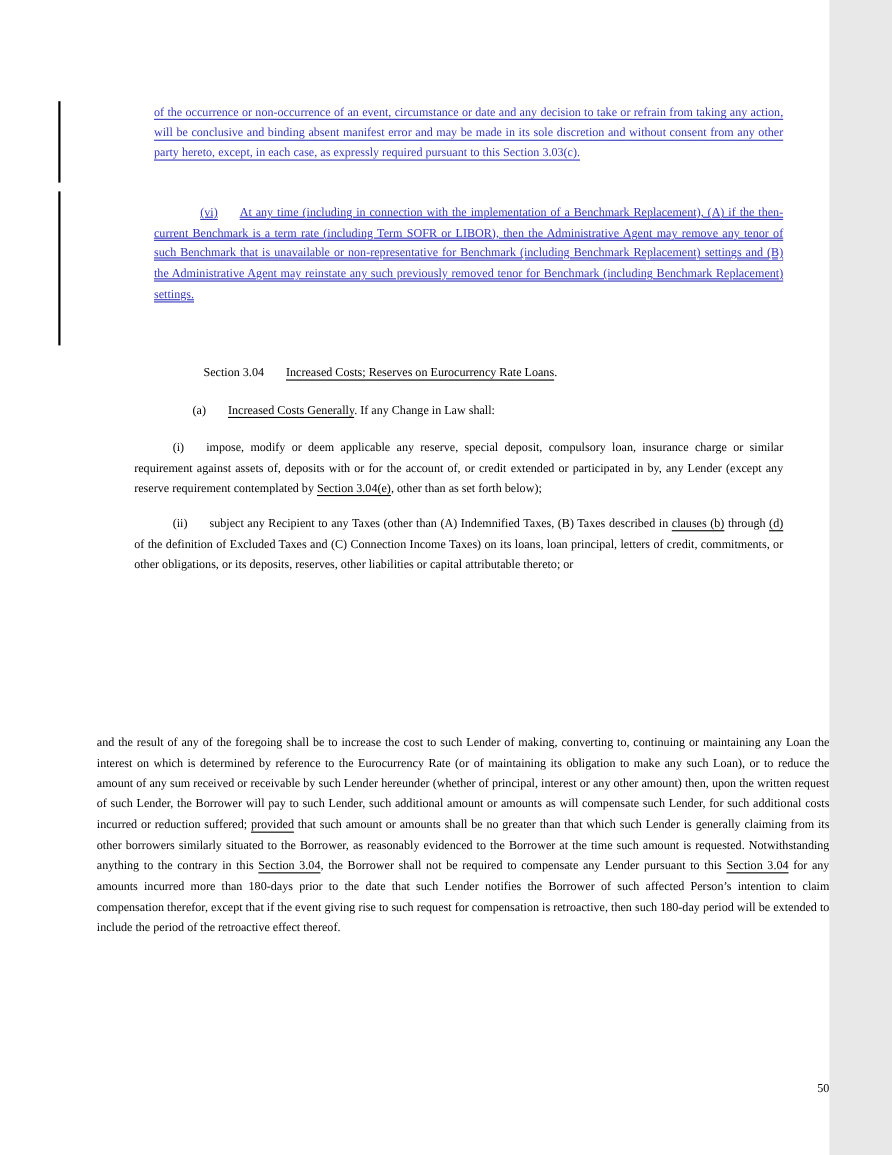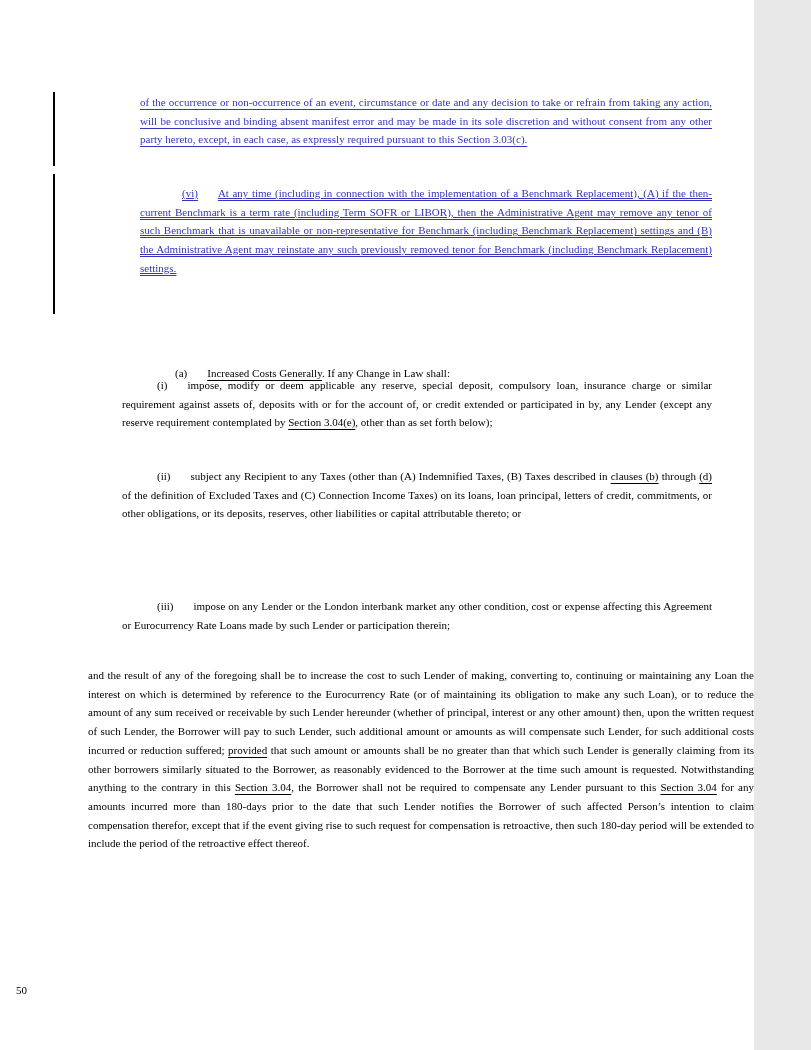--- a/index.html
+++ b/index.html
@@ -32,53 +32,53 @@
   .tab { display: inline-block; width: 20px; }
   .change-bar {
     position: absolute;
     width: 2px;
     background: #000000;
   }
   .page-number {
     position: absolute;
     left: 16px;
     right: 0;
-    text-align: left;
+    text-align: right;
   }
   
   #p-continuation { left: 140px; top: 93px;  width: 572px; }
   #p-vi           { left: 140px; top: 184px; width: 572px; text-indent: 42px; text-decoration: underline; }
   #p-heading      { left: 185px; top: 330px; }
   #p-a            { left: 175px; top: 364px; text-align: right; }
-  #p-i            { left: 122px; top: 376px; width: 590px; text-indent: 35px; }
+  #p-i            { left: 122px; top: 398px; width: 590px; text-indent: 35px; }
   #p-ii           { left: 122px; top: 467px; width: 590px; text-indent: 35px; }
   #p-iii          { left: 122px; top: 597px; width: 590px; text-indent: 35px; }
   #p-result       { left: 88px;  top: 666px; width: 666px; }
   #bar-1 { left: 53px; top: 92px;  height: 74px; }
   #bar-2 { left: 53px; top: 174px; height: 140px; }
   #page-num { top: 981px; }
 </style>
 </head>
 <body>
 
 <div class="page">
 
   <div id="bar-1" class="change-bar"></div>
   <div id="bar-2" class="change-bar"></div>
 
   <p id="p-continuation" class="para ins"><span class="u">of the occurrence or non-occurrence of an event, circumstance or date and any decision to take or refrain from taking any action, will be conclusive and binding absent manifest error and may be made in its sole discretion and without consent from any other party hereto, except, in each case, as expressly required pursuant to this Section 3.03(c).</span></p>
 
   <p id="p-vi" class="para ins"><span class="u">(vi)</span><span class="tab"></span><span class="u">At any time (including in connection with the implementation of a Benchmark Replacement), (A) if the then-current Benchmark is a term rate (including Term SOFR or LIBOR), then the Administrative Agent may remove any tenor of such Benchmark that is unavailable or non-representative for Benchmark (including Benchmark Replacement) settings and (B) the Administrative Agent may reinstate any such previously removed tenor for Benchmark (including Benchmark Replacement) settings.</span></p>
 
+  <p id="p-heading" class="para nowrap"><span>Section 3.04</span><span class="tab"></span><span class="u">Increased Costs; Reserves on Eurocurrency Rate Loans</span><span>.</span></p>
 
   <p id="p-a" class="para nowrap"><span>(a)</span><span class="tab"></span><span class="u">Increased Costs Generally</span><span>.  If any Change in Law shall:</span></p>
 
   <p id="p-i" class="para"><span>(i)</span><span class="tab"></span><span>impose, modify or deem applicable any reserve, special deposit, compulsory loan, insurance charge or similar requirement against assets of, deposits with or for the account of, or credit extended or participated in by, any Lender (except any reserve requirement contemplated by </span><span class="u">Section 3.04(e)</span><span>, other than as set forth below);</span></p>
 
   <p id="p-ii" class="para"><span>(ii)</span><span class="tab"></span><span>subject any Recipient to any Taxes (other than (A) Indemnified Taxes, (B) Taxes described in </span><span class="u">clauses (b)</span><span> through </span><span class="u">(d)</span><span> of the definition of Excluded Taxes and (C) Connection Income Taxes) on its loans, loan principal, letters of credit, commitments, or other obligations, or its deposits, reserves, other liabilities or capital attributable thereto; or</span></p>
 
-  <p id="p-iii" class="para"><span>(iii)</span><span class="tab"></span><span>impose on any Lender or the London interbank market any other condition, cost or expense affecting this Agreement or Eurocurrency Rate Loans made by such Lender or participation therein;</span></p>
 
   <p id="p-result" class="para"><span>and the result of any of the foregoing shall be to increase the cost to such Lender of making, converting to, continuing or maintaining any Loan the interest on which is determined by reference to the Eurocurrency Rate (or of maintaining its obligation to make any such Loan), or to reduce the amount of any sum received or receivable by such Lender hereunder (whether of principal, interest or any other amount) then, upon the written request of such Lender, the Borrower will pay to such Lender, such additional amount or amounts as will compensate such Lender, for such additional costs incurred or reduction suffered; </span><span class="u">provided</span><span> that such amount or amounts shall be no greater than that which such Lender is generally claiming from its other borrowers similarly situated to the Borrower, as reasonably evidenced to the Borrower at the time such amount is requested.  Notwithstanding anything to the contrary in this </span><span class="u">Section 3.04</span><span>, the Borrower shall not be required to compensate any Lender pursuant to this </span><span class="u">Section 3.04</span><span> for any amounts incurred more than 180-days prior to the date that such Lender notifies the Borrower of such affected Person’s intention to claim compensation therefor, except that if the event giving rise to such request for compensation is retroactive, then such 180-day period will be extended to include the period of the retroactive effect thereof.</span></p>
 
   <div id="page-num" class="page-number">50</div>
 
 </div>
 
 </body></html>

